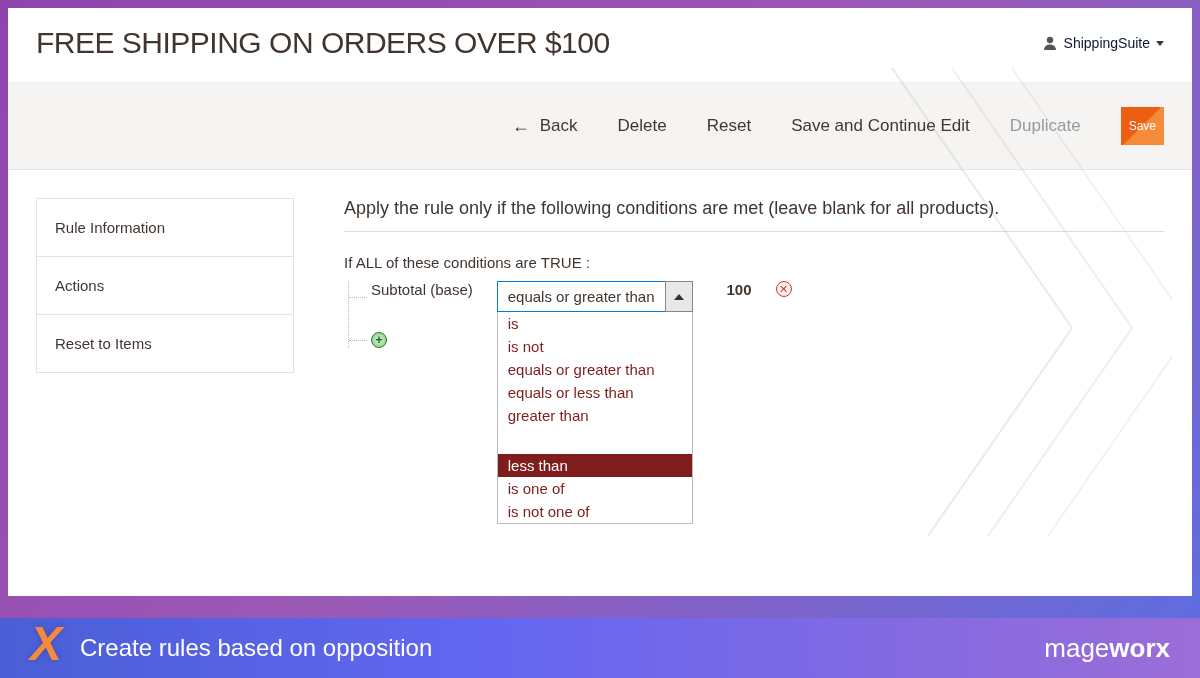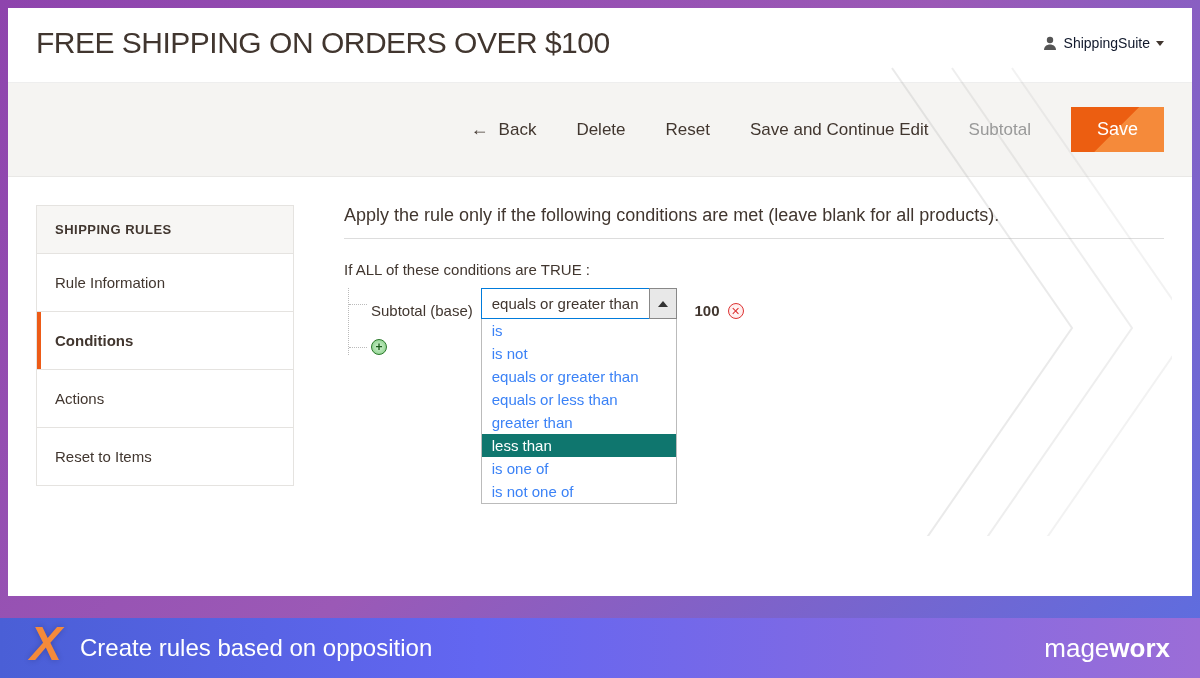--- a/index.html
+++ b/index.html
@@ -74,22 +74,22 @@
   gap: 10px;
 }
 .back-arrow {
   font-size: 18px;
   font-weight: bold;
 }
 .save-btn {
   background: #ed7020;
   background: linear-gradient(135deg, #ec5e11 0%, #ec5e11 49%, #f58a3a 50%, #f58a3a 100%);
   color: #fff;
-  padding: 12px 26px;
-  font-size: 18px;
+  padding: 12px 8px;
+  font-size: 12px;
   border: none;
   cursor: pointer;
   position: relative;
 }
 .content {
   display: flex;
   padding: 28px;
   gap: 50px;
 }
 .sidebar {
@@ -142,22 +142,22 @@
 }
 .condition-line b { font-weight: 400; }
 .condition-tree {
   border-left: 1px dotted #bbb;
   margin-left: 4px;
   padding-left: 22px;
   position: relative;
 }
 .condition-row {
   display: flex;
-  align-items: flex-end;
-  gap: 8px;
+  align-items: flex-start;
+  gap: 24px;
   position: relative;
   margin-bottom: 12px;
 }
 .condition-row::before {
   content: '';
   position: absolute;
   left: -22px;
   top: 50%;
   width: 18px;
   border-top: 1px dotted #bbb;
@@ -200,26 +200,27 @@
   left: 0;
   right: 0;
   background: #fff;
   border: 1px solid #bbb;
   border-top: none;
   z-index: 10;
 }
 .dropdown-item {
   padding: 3px 10px;
   font-size: 15px;
-  color: #3b82f6;
+  color: #7f1d1d;
   cursor: pointer;
 }
 .dropdown-item.highlighted {
-  background: #0f766e;
+  background: #7f1d1d;
   color: #fff;
+  margin-top: 27px;
 }
 .value-text {
   font-size: 15px;
   font-weight: 700;
   color: #41362f;
   margin-left: 10px;
 }
 .remove-icon {
   width: 16px; height: 16px;
   border-radius: 50%;
@@ -333,30 +334,28 @@
   </div>
 
   <div class="toolbar">
     <button class="toolbar-btn back-btn">
       <span class="back-arrow">←</span>
       <span>Back</span>
     </button>
     <button class="toolbar-btn">Delete</button>
     <button class="toolbar-btn">Reset</button>
     <button class="toolbar-btn">Save and Continue Edit</button>
-    <button class="toolbar-btn muted">Subtotal</button>
+    <button class="toolbar-btn muted">Duplicate</button>
     <button class="save-btn">Save</button>
   </div>
 
   <div class="content">
     <div class="sidebar">
-      <div class="sidebar-header">SHIPPING RULES</div>
       <div id="sidebar-items">
           <div class="sidebar-item">Rule Information</div>
-          <div class="sidebar-item active">Conditions</div>
           <div class="sidebar-item">Actions</div>
           <div class="sidebar-item">Reset to Items</div>
         </div>
     </div>
 
     <div class="main-area">
       <div class="section-title">Apply the rule only if the following conditions are met (leave blank for all products).</div>
 
       <div class="condition-line">
         <span>If </span><b>ALL</b><span>  of these conditions are </span><b>TRUE</b><span> :</span>

